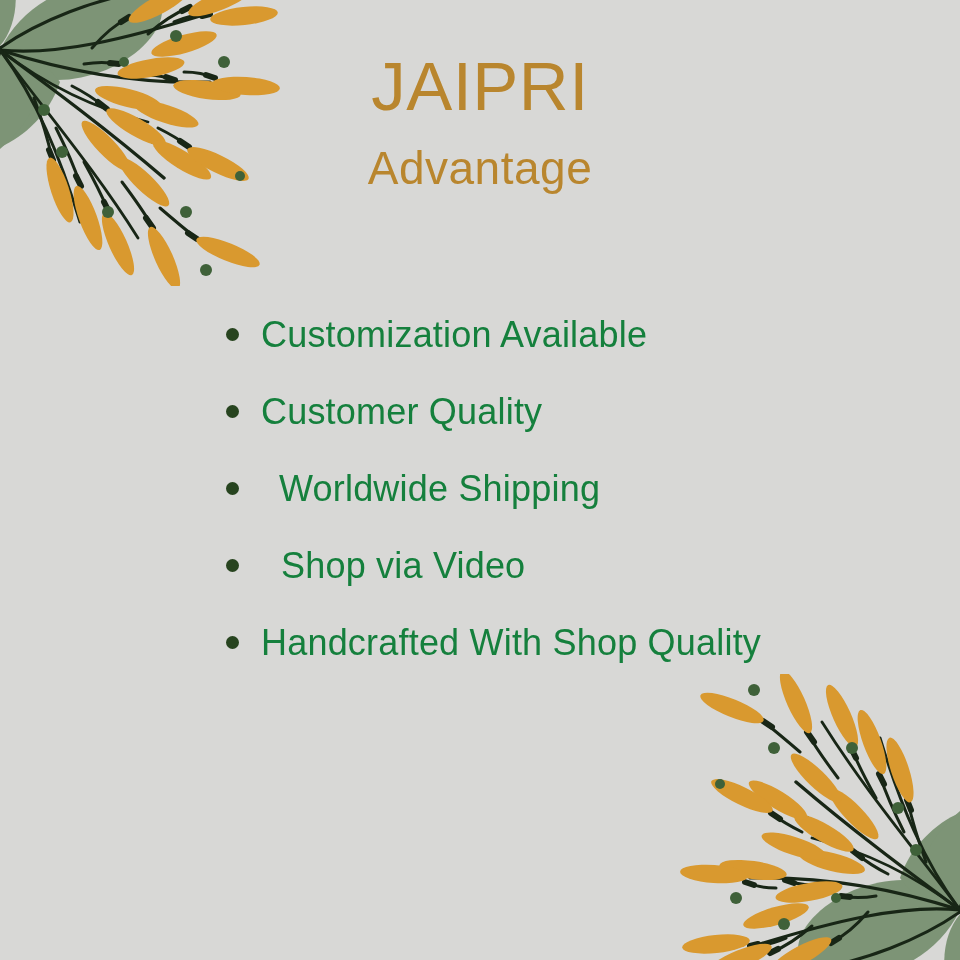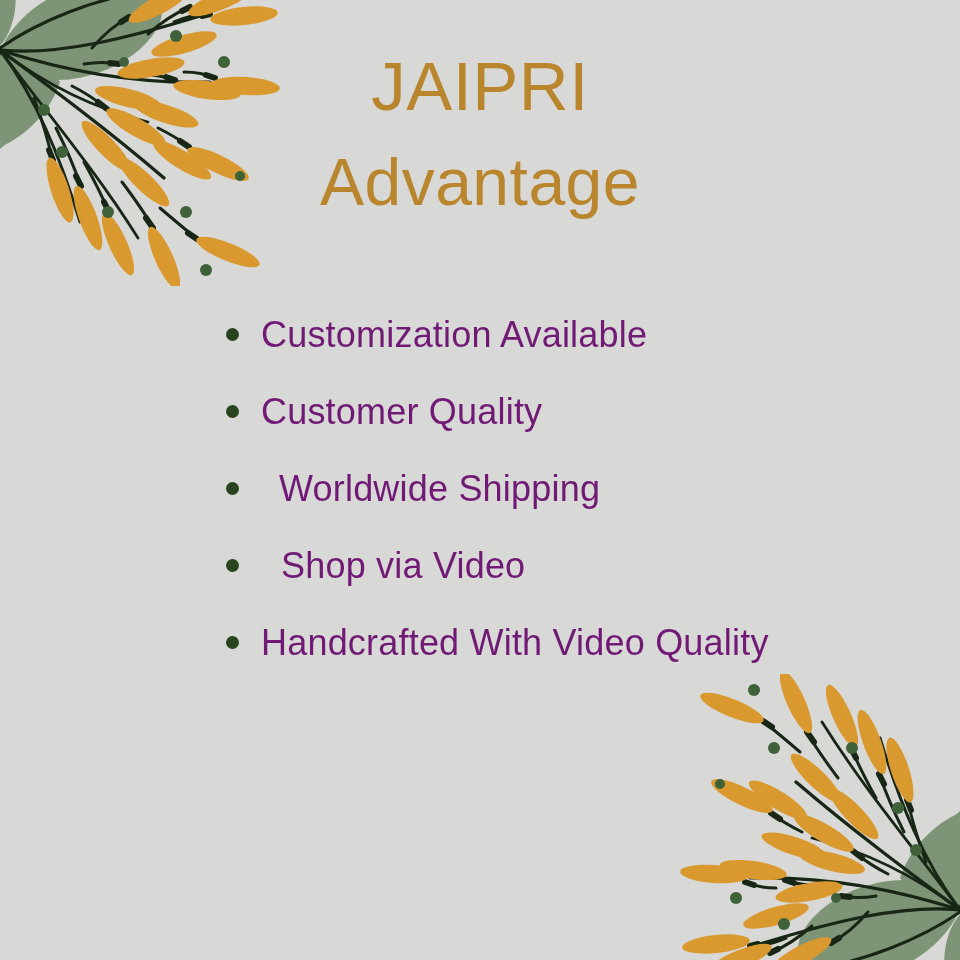--- a/index.html
+++ b/index.html
@@ -42,21 +42,21 @@
   
   #title-block {
     position: absolute;
     left: 0;
     right: 0;
     top: 38px;
     text-align: center;
   }
   .title-line {
     color: #b9862e;
-    font-size: 66px;
+    font-size: 46px;
     line-height: 1.42;
     font-weight: 400;
     letter-spacing: 0.5px;
     white-space: nowrap;
   }
   .title-line.line-1 { font-size: 69px; }
 
   
   #advantage-list {
     position: absolute;
@@ -75,21 +75,21 @@
   }
   .bullet-dot {
     flex: 0 0 auto;
     width: 13px;
     height: 13px;
     border-radius: 50%;
     background: #27441f;
     margin-right: 22px;
   }
   .item-text {
-    color: #701a75;
+    color: #15803d;
     font-size: 36px;
     line-height: 1;
     font-weight: 400;
     letter-spacing: 0.2px;
     white-space: nowrap;
   }
   .item-indent-1 { margin-left: 18px; }
   .item-indent-2 { margin-left: 20px; }
 </style>
 </head>
@@ -430,17 +430,17 @@
     <li class="list-item">
       <span class="bullet-dot"></span>
       <span class="item-text item-indent-1">Worldwide Shipping</span>
     </li>
     <li class="list-item">
       <span class="bullet-dot"></span>
       <span class="item-text item-indent-2">Shop via Video</span>
     </li>
     <li class="list-item">
       <span class="bullet-dot"></span>
-      <span class="item-text">Handcrafted With Video Quality</span>
+      <span class="item-text">Handcrafted With Shop Quality</span>
     </li>
   </ul>
 
 </div>
 
 </body></html>

